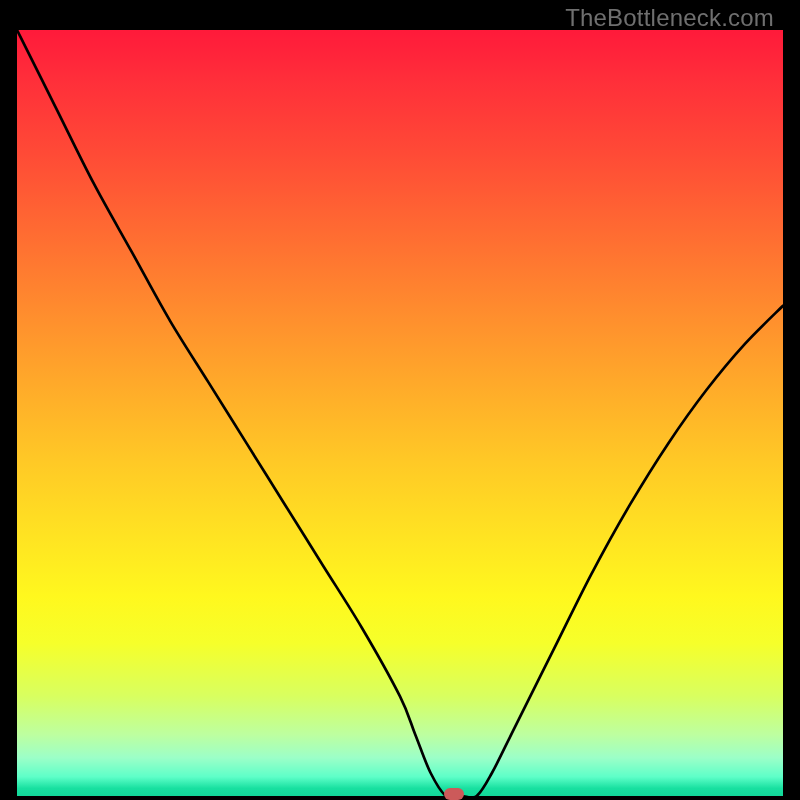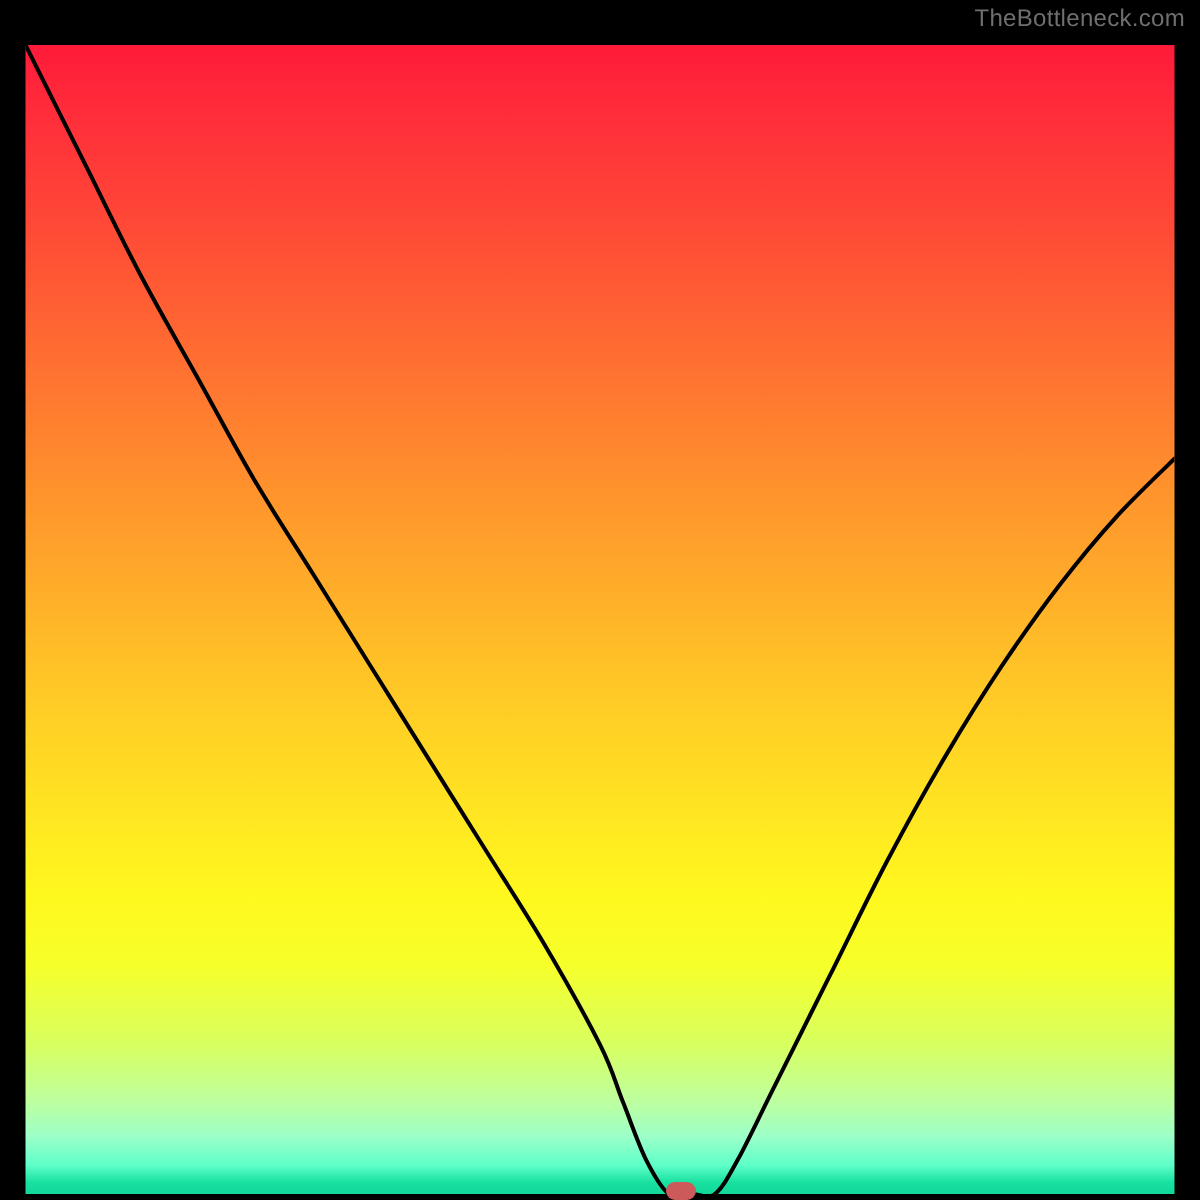--- a/index.html
+++ b/index.html
@@ -55,23 +55,23 @@
   .marker {
     position: absolute;
     width: 20px;
     height: 12px;
     background: #cc5a5a;
     border-radius: 6px / 6px;
   }
   .watermark {
     position: absolute;
     top: 4px;
-    right: 10px;
+    right: 26px;
     color: #6f6f6f;
-    font-size: 16px;
+    font-size: 24px;
     font-weight: 500;
     letter-spacing: 0.2px;
   }
 </style>
 </head>
 <body>
 
 <div class="watermark">TheBottleneck.com</div>
 
 <div class="frame">

